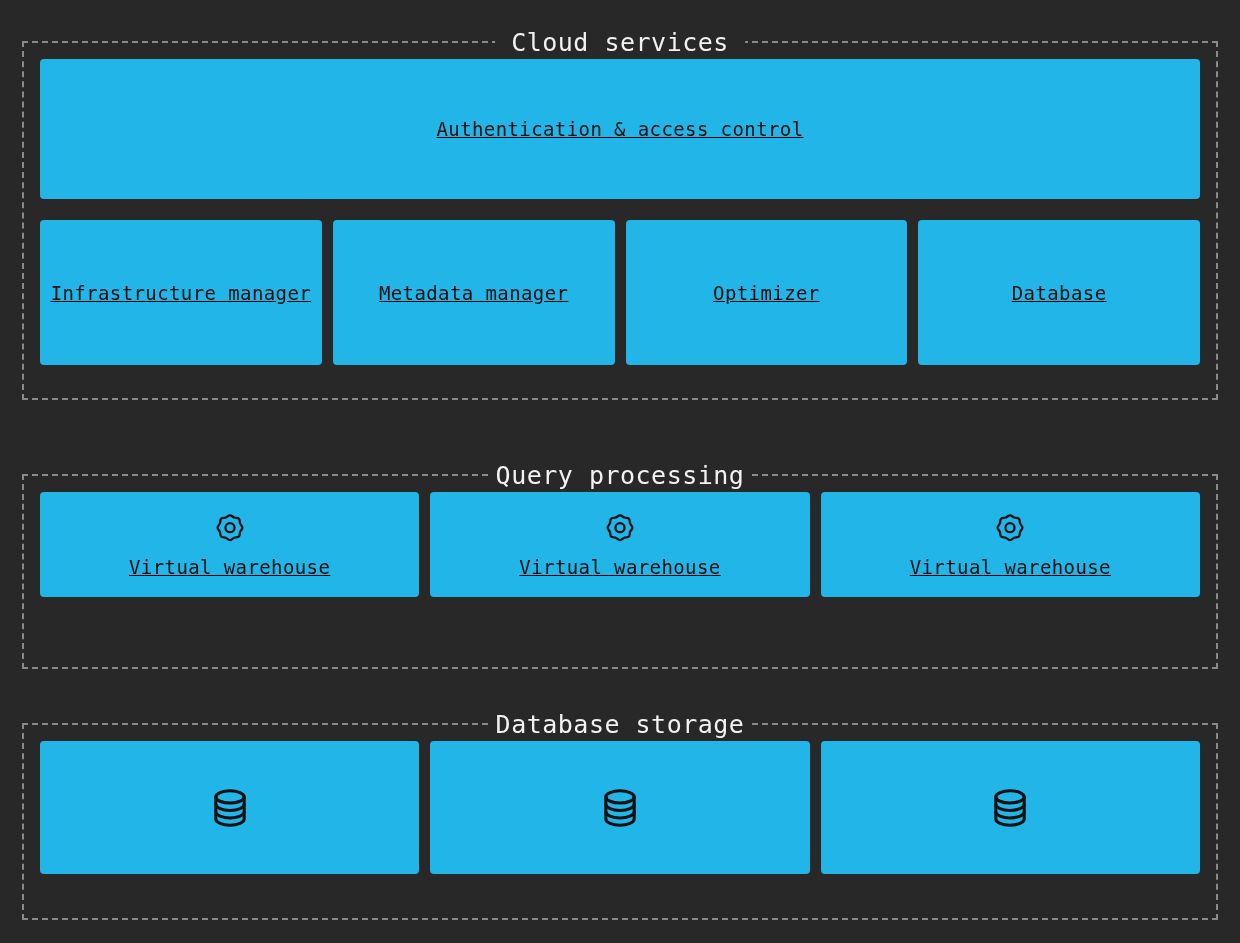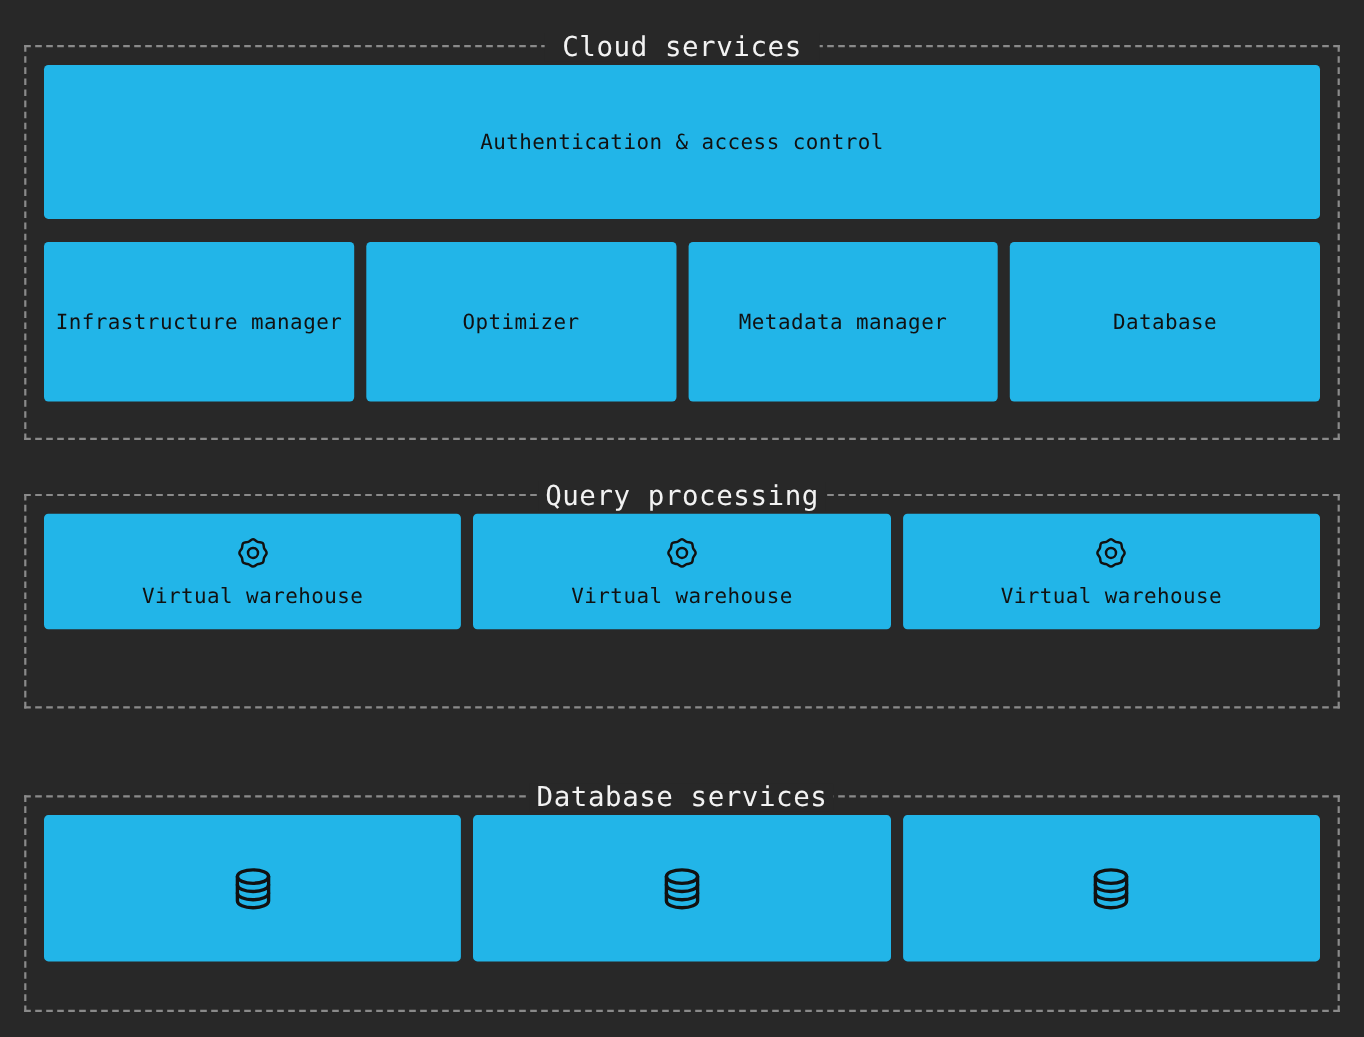--- a/index.html
+++ b/index.html
@@ -24,20 +24,21 @@
   }
 
   
   .section {
     position: absolute;
     left: 22px;
     right: 22px;
     border: 2px dashed #8a8a8a;
     box-sizing: border-box;
     background: transparent;
+    text-decoration: underline;
   }
 
   .section-title {
     position: absolute;
     top: -13px;
     left: 50%;
     transform: translateX(-50%);
     background: #282828;
     color: #f2f2f2;
     font-size: 25px;
@@ -109,21 +110,21 @@
   }
   #section-cloud-services .row-services {
     margin-top: 21px;
   }
   #section-cloud-services .row-services .card {
     height: 145px;
   }
 
   
   #section-query-processing {
-    top: 449px;
+    top: 474px;
     height: 195px;
   }
   #section-query-processing .card {
     height: 105px;
   }
 
   
   #section-database-storage {
     top: 723px;
     height: 197px;
@@ -150,24 +151,24 @@
         <div class="card">
           <span class="card-label">Authentication &amp; access control</span>
         </div>
       </div>
 
       <div class="row row-services">
         <div class="card">
           <span class="card-label">Infrastructure manager</span>
         </div>
         <div class="card">
+          <span class="card-label">Metadata manager</span>
+        </div>
+        <div class="card">
           <span class="card-label">Optimizer</span>
-        </div>
-        <div class="card">
-          <span class="card-label">Metadata manager</span>
         </div>
         <div class="card">
           <span class="card-label">Database</span>
         </div>
       </div>
 
     </div>
   </div>
 
   <div class="section" id="section-query-processing">
@@ -204,21 +205,21 @@
             </svg>
           </span>
           <span class="card-label">Virtual warehouse</span>
         </div>
 
       </div>
     </div>
   </div>
 
   <div class="section" id="section-database-storage">
-    <div class="section-title">Database services</div>
+    <div class="section-title">Database storage</div>
 
     <div class="section-body">
       <div class="row">
 
         <div class="card with-icon">
           <span class="icon" style="margin-bottom:0">
             <svg class="glyph" width="46" height="46" viewBox="0 0 24 24" fill="none" stroke="#111111" stroke-width="1.6" stroke-linecap="round">
               <ellipse cx="12" cy="6.2" rx="7.4" ry="3.2"></ellipse>
               <path d="M4.6 6.2v11.6c0 1.77 3.31 3.2 7.4 3.2s7.4-1.43 7.4-3.2V6.2"></path>
               <path d="M4.6 10.1c0 1.77 3.31 3.2 7.4 3.2s7.4-1.43 7.4-3.2"></path>

